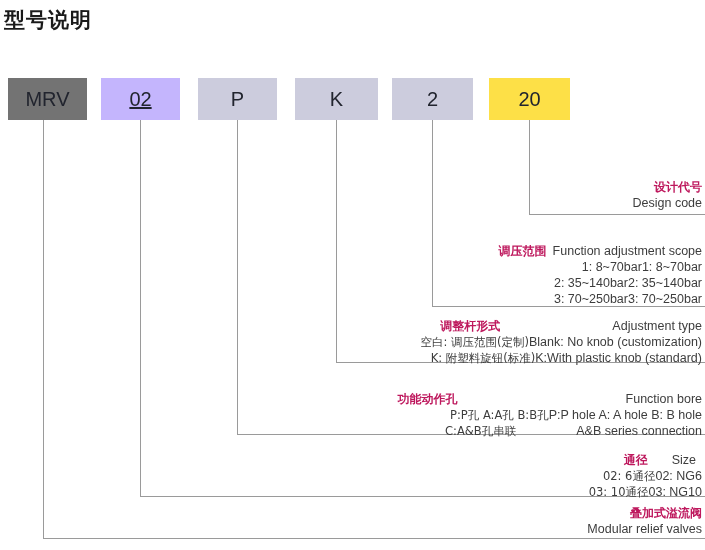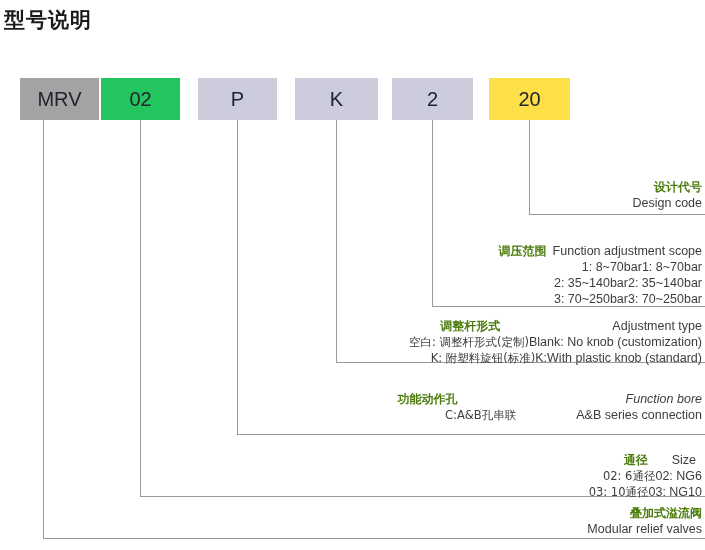--- a/index.html
+++ b/index.html
@@ -39,21 +39,21 @@
     position:absolute;
     text-align:right;
     color:#4a4a4a;
     line-height:1.28;
   }
   .lbl-head{
     display:flex;justify-content:flex-end;align-items:baseline;
     white-space:nowrap;
   }
   .lbl-head .cn{
-    font-weight:bold;font-size:12px;color:#4d7c0f;
+    font-weight:bold;font-size:12px;color:#be185d;
     font-family:"DejaVu Sans",sans-serif;
   }
   .lbl-head .en{
     font-size:12.5px;color:#3d3d3d;
     font-family:"Liberation Sans",sans-serif;
     margin-left:6px;
   }
   .lbl-head.split{justify-content:space-between;}
   .row{
     display:flex;justify-content:flex-end;align-items:baseline;
@@ -82,22 +82,22 @@
       <path d="M336.5 120 L336.5 362.5 L705 362.5"></path>
 
       <path d="M237.5 120 L237.5 434.5 L705 434.5"></path>
 
       <path d="M140.5 120 L140.5 496.5 L705 496.5"></path>
 
       <path d="M43.5 120 L43.5 538.5 L705 538.5"></path>
     </g>
   </svg>
 
-  <div class="code-box" style="left: 20px; width: 79px; background: #a3a3a3;">MRV</div>
-  <div class="code-box" style="left: 101px; width: 79px; background: #22c55e;">02</div>
+  <div class="code-box" style="left: 8px; width: 79px; background: #737373;">MRV</div>
+  <div class="code-box" style="left: 101px; width: 79px; background: #c4b5fd; text-decoration: underline;">02</div>
   <div class="code-box" style="left: 198px; width: 79px; background: rgb(204, 204, 221);">P</div>
   <div class="code-box" style="left: 295px; width: 83px; background: rgb(204, 204, 221);">K</div>
   <div class="code-box" style="left: 392px; width: 81px; background: rgb(204, 204, 221);">2</div>
   <div class="code-box" style="left: 489px; width: 81px; background: #fde047;">20</div>
 
   <div class="label-block" style="right:3px;top:180px;width:400px;">
     <div class="lbl-head">
       <span class="cn">设计代号</span>
     </div>
     <div class="lbl-head">
@@ -123,33 +123,37 @@
       <span class="en">3: 70~250bar</span>
     </div>
   </div>
 
   <div class="label-block" style="right:3px;top:318px;width:372px;">
     <div class="lbl-head split">
       <span class="cn" style="margin-left:auto;">调整杆形式</span>
       <span class="en" style="margin-left:112px;">Adjustment type</span>
     </div>
     <div class="row">
-      <span class="cn">空白: 调整杆形式(定制)</span>
+      <span class="cn">空白: 调压范围(定制)</span>
       <span class="en">Blank: No knob (customization)</span>
     </div>
     <div class="row">
       <span class="cn">K: 附塑料旋钮(标准)</span>
       <span class="en">K:With plastic knob (standard)</span>
     </div>
   </div>
 
   <div class="label-block" style="right:3px;top:391px;width:472px;">
     <div class="lbl-head split">
       <span class="cn" style="margin-left:auto;">功能动作孔</span>
-      <span class="en" style="margin-left:168px;font-style:italic;">Function bore</span>
+      <span class="en" style="margin-left:168px;">Function bore</span>
+    </div>
+    <div class="row">
+      <span class="cn">P:P孔  A:A孔  B:B孔</span>
+      <span class="en">P:P hole   A: A hole   B: B hole</span>
     </div>
     <div class="row">
       <span class="cn" style="margin-left:auto;margin-right:60px;">C:A&amp;B孔串联</span>
       <span class="en">A&amp;B series connection</span>
     </div>
   </div>
 
   <div class="label-block" style="right:3px;top:452px;width:126px;">
     <div class="lbl-head split">
       <span class="cn" style="margin-left:auto;">通径</span>

